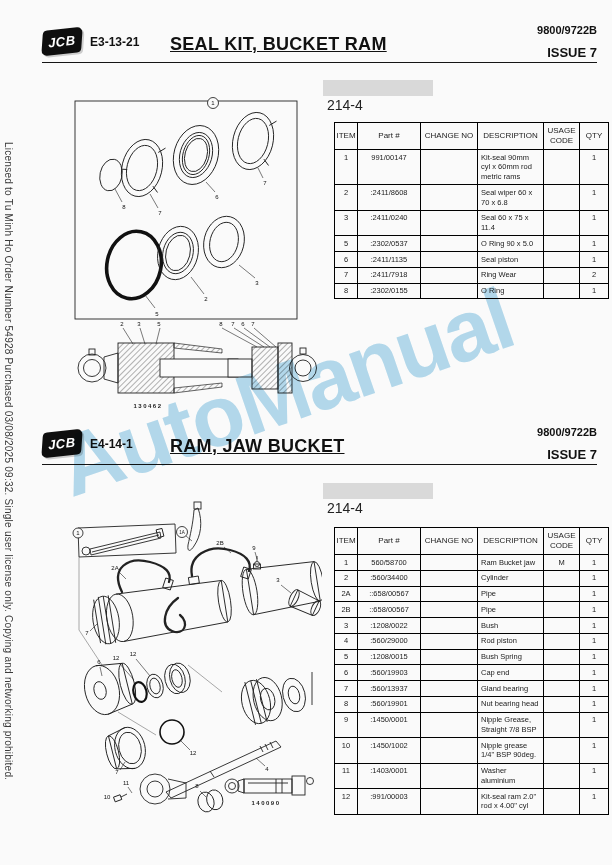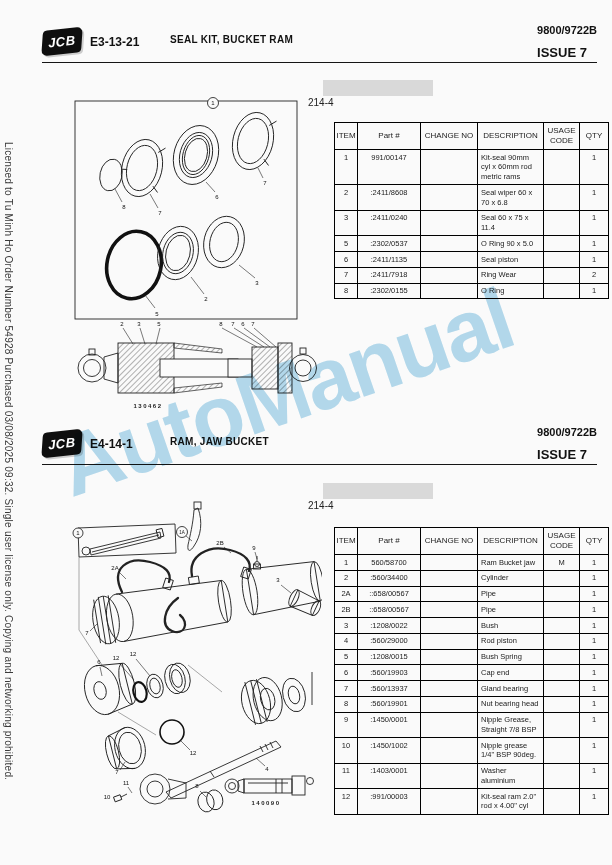--- a/index.html
+++ b/index.html
@@ -10,27 +10,27 @@
            font-size:10px;color:#3a3a3a;letter-spacing:.25px;white-space:nowrap;}
   
   .sec-header{position:absolute;left:42px;width:555px;height:40px;}
   .jcb-logo{position:absolute;left:0;top:1px;width:40px;height:25px;background:#0e0e0e;
             transform:rotate(-6deg) skewX(-10deg);border-radius:4px 6px 4px 6px;
             display:flex;align-items:center;justify-content:center;
             box-shadow:2px 2px 0 rgba(0,0,0,.18);}
   .jcb-logo span{color:#fff;font-weight:bold;font-style:italic;font-size:13px;
                  letter-spacing:.5px;transform:skewX(8deg);}
   .sec-code{position:absolute;left:48px;top:7px;font-size:12px;font-weight:bold;}
-  .sec-title{position:absolute;left:128px;top:6px;font-size:10px;font-weight:bold;letter-spacing:.3px;}
-  .sec-right{position:absolute;right:0;top:-4px;}
+  .sec-title{position:absolute;left:128px;top:6px;font-size:18px;font-weight:bold;letter-spacing:.3px;text-decoration:underline;}
+  .sec-right{position:absolute;right:0;top:-4px;text-align:right;}
   .doc-number{font-size:11px;font-weight:bold;}
   .issue{font-size:13px;font-weight:bold;margin-top:9px;}
   .rule{position:absolute;left:42px;width:555px;border-top:1.8px solid #151515;}
   .redact{position:absolute;left:323px;width:110px;height:16px;background:#d9d9d9;}
-  .pageref{position:absolute;left:308px;font-size:10px;color:#222;}
+  .pageref{position:absolute;left:327px;font-size:14px;color:#222;}
   
   .parts-table{position:absolute;left:334px;border-collapse:collapse;font-size:7.5px;
                color:#222;border:1.5px solid #000;table-layout:fixed;width:274px;}
   .parts-table th,.parts-table td{border:1px solid #000;}
   .parts-table th{font-weight:normal;font-size:8px;text-align:center;vertical-align:middle;
                   padding:3px 1px;line-height:1.25;}
   .parts-table td{padding:2.5px 3px;vertical-align:top;line-height:1.3;word-wrap:break-word;}
   .parts-table td:nth-child(1),.parts-table td:nth-child(2),
   .parts-table td:nth-child(5),.parts-table td:nth-child(6){text-align:center;}
   .c-item{width:23px;}.c-part{width:63px;}.c-change{width:57px;}

